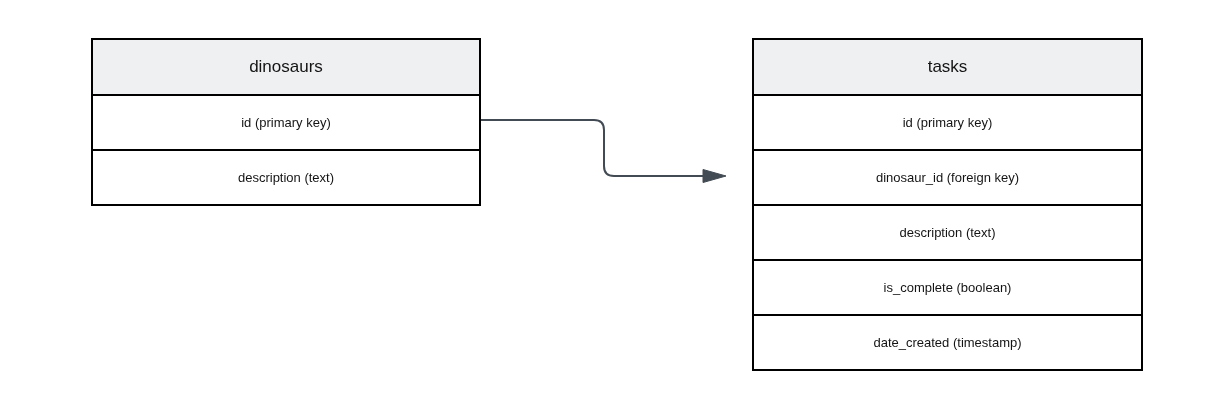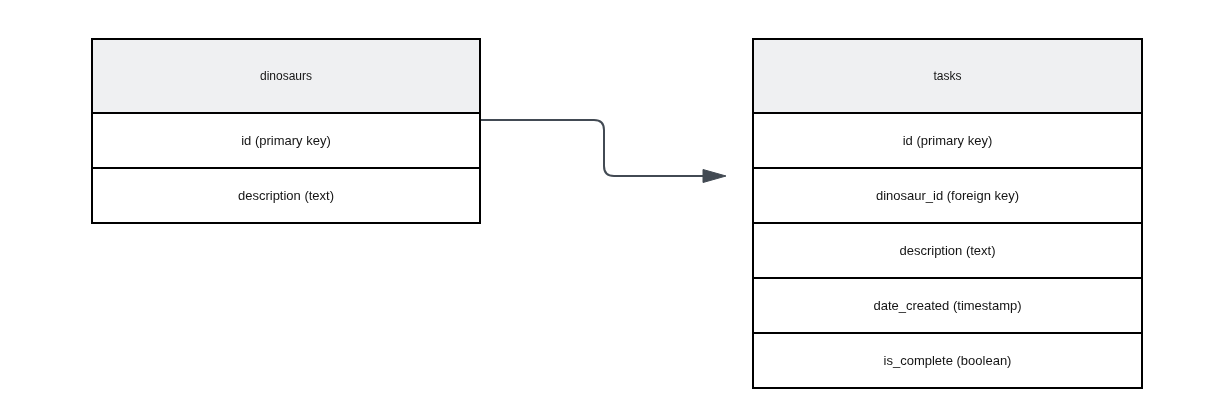--- a/index.html
+++ b/index.html
@@ -23,24 +23,24 @@
     background: var(--canvas-bg);
   }
   .er-table {
     position: absolute;
     border: 2px solid var(--table-border);
     background: var(--row-fill);
   }
   .er-table.t-dinosaurs { left: 91px;  top: 38px; width: 390px; }
   .er-table.t-tasks     { left: 752px; top: 38px; width: 391px; }
   .thead {
-    height: 72px;
+    height: 54px;
     background: var(--header-fill);
     display: flex; align-items: center; justify-content: center;
-    font-size: 12px; color: var(--text);
+    font-size: 17px; color: var(--text);
   }
   .trow {
     height: 55px;
     border-top: 2px solid var(--table-border);
     background: var(--row-fill);
     display: flex; align-items: center; justify-content: center;
     font-size: 13px; color: var(--text);
   }
   .connector-layer {
     position: absolute; left: 0; top: 0;
@@ -85,24 +85,24 @@
     <div class="trow">
       <span>id (primary key)</span>
     </div>
     <div class="trow">
       <span>dinosaur_id (foreign key)</span>
     </div>
     <div class="trow">
       <span>description (text)</span>
     </div>
     <div class="trow">
-      <span>date_created (timestamp)</span>
+      <span>is_complete (boolean)</span>
     </div>
     <div class="trow">
-      <span>is_complete (boolean)</span>
+      <span>date_created (timestamp)</span>
     </div>
   </div>
 
   <svg class="connector-layer" viewBox="0 0 1226 413" aria-hidden="true">
     <path class="edge-path" d="M 481 120 H 594 Q 604 120 604 130 V 166 Q 604 176 614 176 H 703"></path>
     <polygon class="edge-arrowhead" points="703,169.5 726,176 703,182.5"></polygon>
   </svg>
 
 </div>
 

